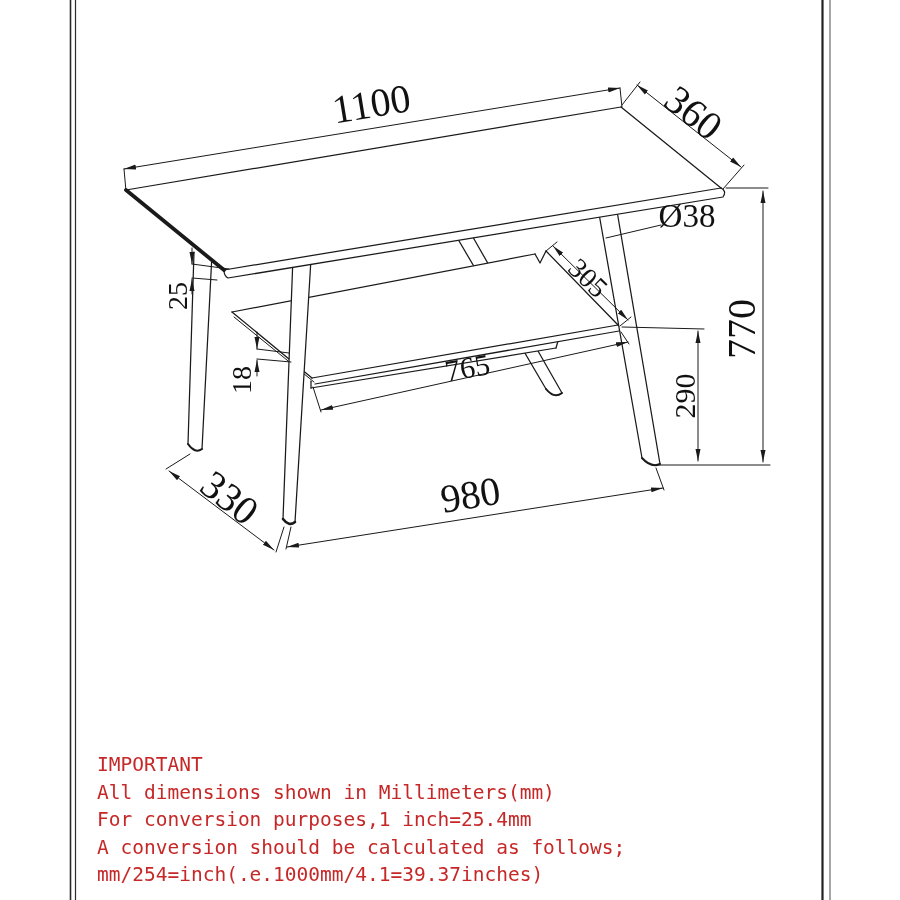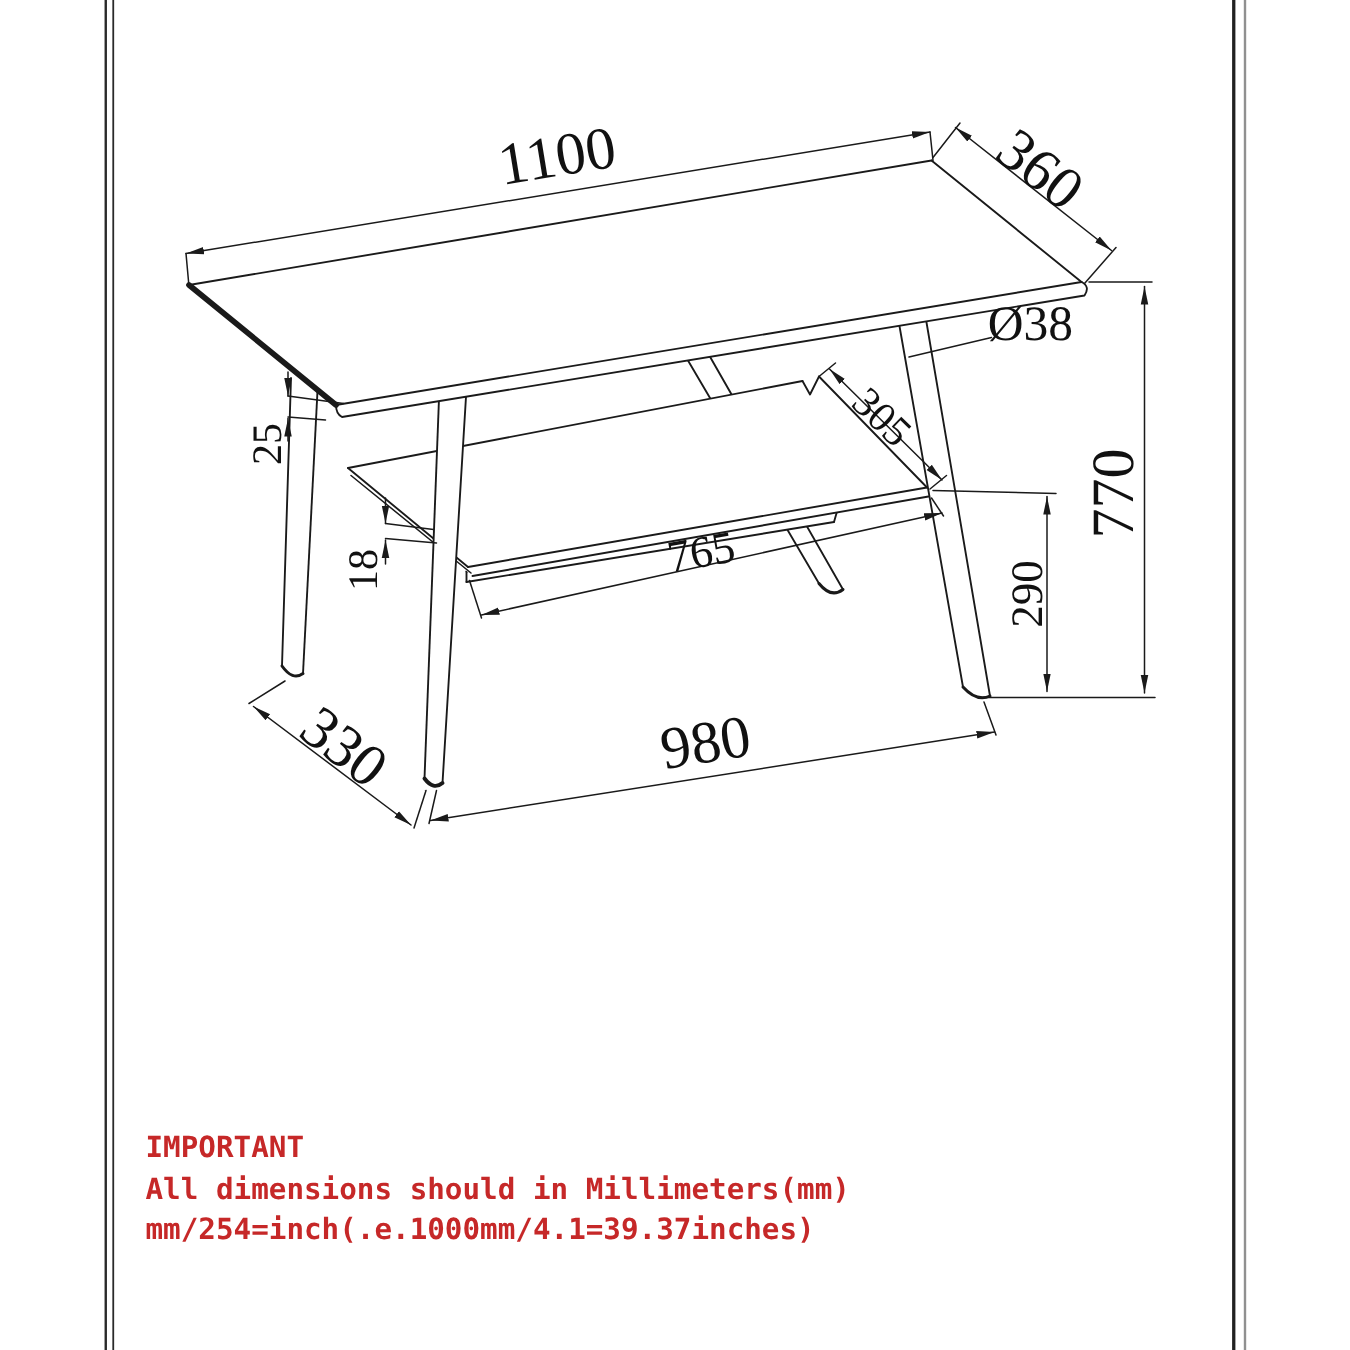--- a/index.html
+++ b/index.html
@@ -160,19 +160,21 @@
   </g>
 
   <g>
     <path class="thin" d="M190,454 L166,469"></path>
     <path class="thin" d="M284,527 L276,552"></path>
     <path class="thin" d="M169,471 L274,550" marker-start="url(#arr)" marker-end="url(#arr)"></path>
     <text class="dimtxt" x="227" y="501" font-size="40" text-anchor="middle" dominant-baseline="middle" transform="rotate(38 227 501)">330</text>
   </g>
 </svg>
 
-<div class="notes" style="color: rgb(198, 40, 40); font-weight: bold;">
+<div class="notes" style="color: rgb(198, 40, 40);">
   <div>IMPORTANT</div>
-  <div>All dimensions should in Millimeters(mm)</div>
+  <div>All dimensions shown in Millimeters(mm)</div>
+  <div>For conversion purposes,1 inch=25.4mm</div>
+  <div>A conversion should be calculated as follows;</div>
   <div>mm/254=inch(.e.1000mm/4.1=39.37inches)</div>
 </div>
 
 </div>
 
 </body></html>

